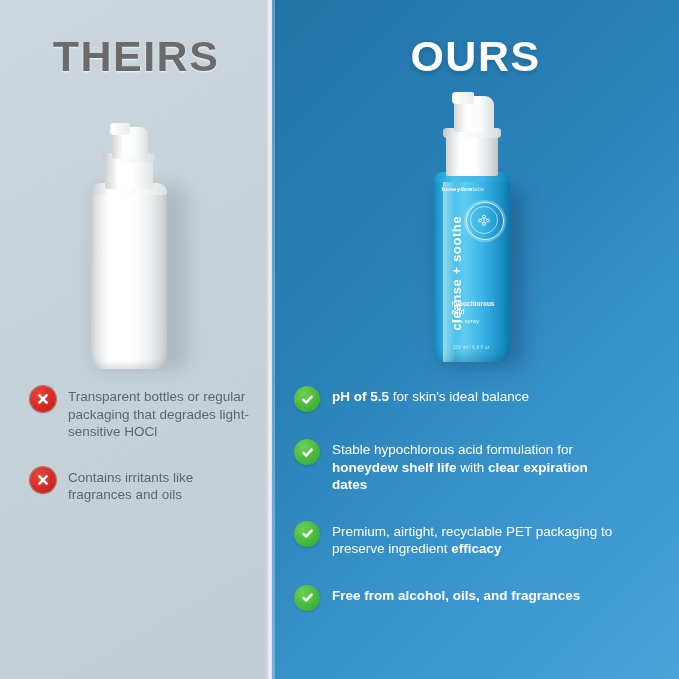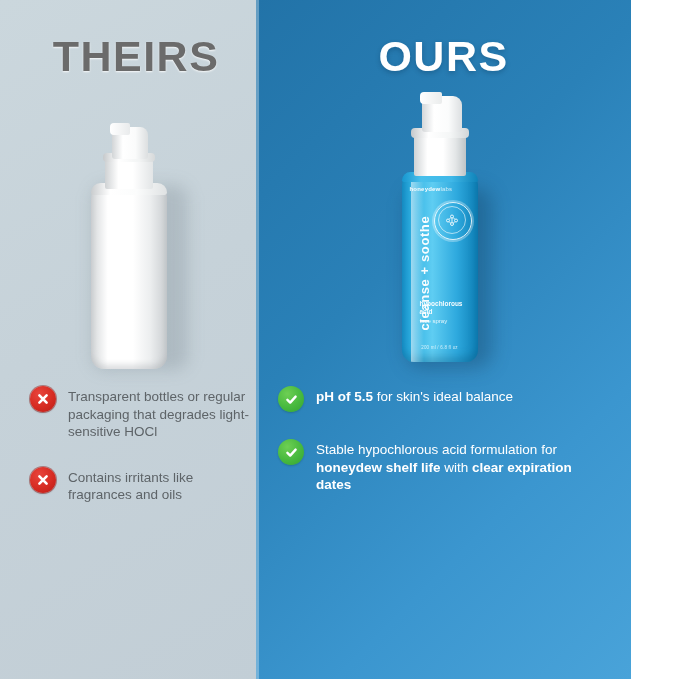--- a/index.html
+++ b/index.html
@@ -30,22 +30,22 @@
     background: linear-gradient(150deg, #cbd7dd 0%, #c6d2d9 45%, #c2ced6 100%);
   }
   .panel-left::after {
     content: "";
     position: absolute;
     right: 0; top: 0;
     width: 6px; height: 100%;
     background: linear-gradient(90deg, rgba(255,255,255,0) 0%, rgba(255,255,255,.75) 70%, rgba(255,255,255,.35) 100%);
   }
   .panel-right {
-    left: 256px;
-    width: 375px;
+    left: 272px;
+    width: 407px;
     background: linear-gradient(135deg, #2273a8 0%, #2a81b8 38%, #3b96cf 72%, #49a3d9 100%);
   }
   .panel-right::before {
     content: "";
     position: absolute;
     left: 0; top: 0;
     width: 3px; height: 100%;
     background: rgba(255,255,255,.30);
   }
 
@@ -452,18 +452,34 @@
 
       <div class="bullet">
         <span class="badge-icon badge-check">
           <svg width="15" height="15" viewBox="0 0 15 15">
             <path d="M3.4 7.8 L6.2 10.6 L11.6 4.6" stroke="#ffffff" stroke-width="2.4" fill="none" stroke-linecap="round" stroke-linejoin="round"></path>
           </svg>
         </span>
         <span class="bullet-text"><span class="norm">Stable hypochlorous acid formulation for </span><b>honeydew shelf life</b><span class="norm"> with </span><b>clear expiration dates</b></span>
       </div>
 
-
+      <div class="bullet">
+        <span class="badge-icon badge-check">
+          <svg width="15" height="15" viewBox="0 0 15 15">
+            <path d="M3.4 7.8 L6.2 10.6 L11.6 4.6" stroke="#ffffff" stroke-width="2.4" fill="none" stroke-linecap="round" stroke-linejoin="round"></path>
+          </svg>
+        </span>
+        <span class="bullet-text"><span class="norm">Premium, airtight, recyclable PET packaging to preserve ingredient </span><b>efficacy</b></span>
+      </div>
+
+      <div class="bullet">
+        <span class="badge-icon badge-check">
+          <svg width="15" height="15" viewBox="0 0 15 15">
+            <path d="M3.4 7.8 L6.2 10.6 L11.6 4.6" stroke="#ffffff" stroke-width="2.4" fill="none" stroke-linecap="round" stroke-linejoin="round"></path>
+          </svg>
+        </span>
+        <span class="bullet-text all-bold">Free from alcohol, oils, and fragrances</span>
+      </div>
 
     </div>
   </div>
 
 </div>
 
 </body></html>

